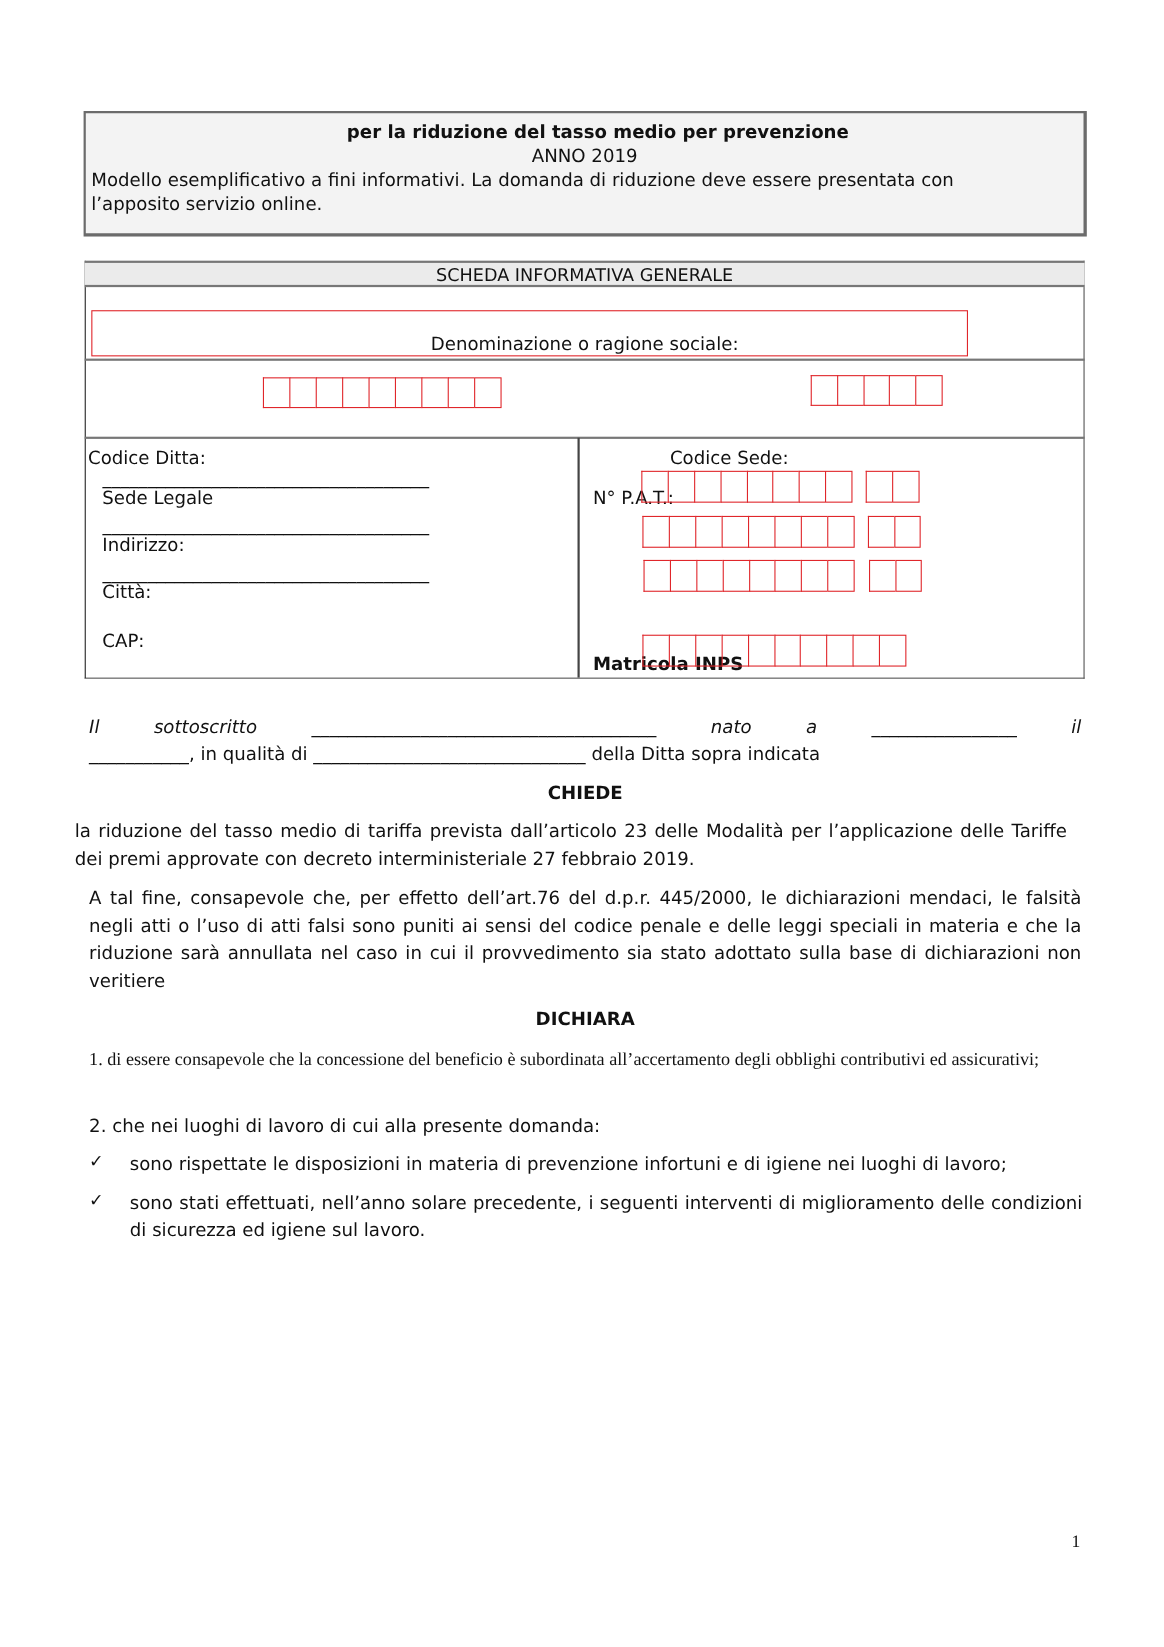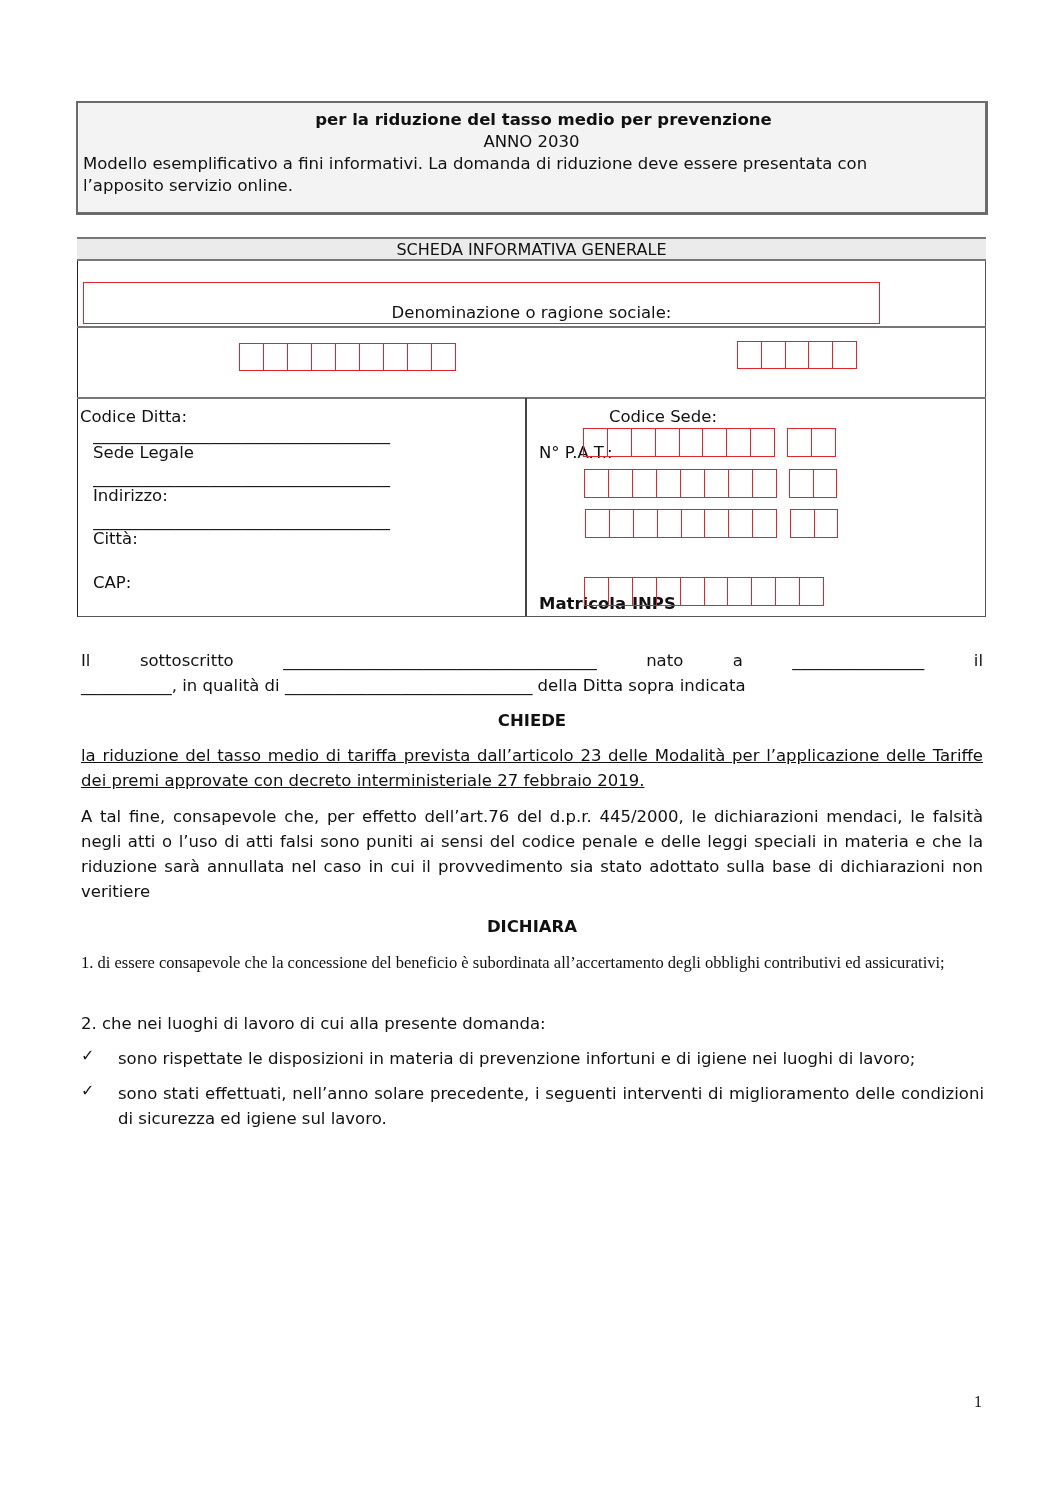--- a/index.html
+++ b/index.html
@@ -51,21 +51,21 @@
     .just-line { display: flex; justify-content: space-between; font-size: 16.5px; white-space: nowrap; }
     .heading { font-weight: bold; font-size: 16.5px; text-align: center; }
     .check { font-size: 16px; }
     .pagenum { font-family: "Liberation Serif", serif; font-size: 16px; }
   </style>
 </head>
 <body>
 
 <div class="abs hdr-box">
   <div class="center bold">per la riduzione del tasso medio per prevenzione</div>
-  <div class="center">ANNO 2030</div>
+  <div class="center">ANNO 2019</div>
   <div class="note">Modello esemplificativo a fini informativi. La domanda di riduzione deve essere presentata con l’apposito servizio online.</div>
 </div>
 
 <div class="abs scheda"></div>
 <div class="abs scheda-title">SCHEDA INFORMATIVA GENERALE</div>
 
 <div class="abs label" style="left:0; top:262px; width:1058px; text-align:center; padding-left:5px;">Denominazione o ragione sociale:</div>
 <div class="abs redbox" style="left:83px; top:282px; width:797px; height:42px;"></div>
 
 <div class="abs hline" style="left:77px; top:326px; width:909px;"></div>
@@ -154,35 +154,35 @@
     <div class="cell" style="flex: 1 1 0%;"></div>
     <div class="cell" style="flex: 1 1 0%;"></div>
     <div class="cell" style="flex: 1 1 0%;"></div>
     <div class="cell" style="flex: 1 1 0%;"></div>
     <div class="cell" style="flex: 1 1 0%;"></div>
     <div class="cell" style="flex: 1 1 0%;"></div>
     <div class="cell" style="flex: 1 1 0%;"></div>
     <div class="cell" style="flex: 1 1 0%;"></div>
   </div>
 
-<div class="abs just-line" style="left:81px; top:651px; width:902px;">
+<div class="abs just-line" style="left:81px; top:651px; width:902px;font-style:italic;">
   <span>Il</span>
   <span>sottoscritto</span>
   <span>______________________________________</span>
   <span>nato</span>
   <span>a</span>
   <span>________________</span>
   <span>il</span>
 </div>
 <div class="abs" style="left:81px; top:676px; font-size:16.5px; white-space:nowrap;">
   <span>___________</span><span>, in qualità di </span><span>______________________________</span><span> della Ditta sopra indicata</span>
 </div>
 
 <div class="abs heading" style="left:0; top:711px; width:1064px;">CHIEDE</div>
-<div class="abs para" style="left:81px; top:743px; width:902px;text-decoration:underline;">la riduzione del tasso medio di tariffa prevista dall’articolo 23 delle Modalità per l’applicazione delle Tariffe dei premi approvate con decreto interministeriale 27 febbraio 2019.</div>
+<div class="abs para" style="left:68px; top:743px; width:902px;">la riduzione del tasso medio di tariffa prevista dall’articolo 23 delle Modalità per l’applicazione delle Tariffe dei premi approvate con decreto interministeriale 27 febbraio 2019.</div>
 <div class="abs para" style="left:81px; top:804px; width:902px;">A tal fine, consapevole che, per effetto dell’art.76 del d.p.r. 445/2000, le dichiarazioni mendaci, le falsità negli atti o l’uso di atti falsi sono puniti ai sensi del codice penale e delle leggi speciali in materia e che la riduzione sarà annullata nel caso in cui il provvedimento sia stato adottato sulla base di dichiarazioni non veritiere</div>
 
 <div class="abs heading" style="left:0; top:917px; width:1064px;">DICHIARA</div>
 <div class="abs para" style="left:81px; top:950px; width:902px;font-family:Liberation Serif, serif;">1. di essere consapevole che la concessione del beneficio è subordinata all’accertamento degli obblighi contributivi ed assicurativi;</div>
 <div class="abs para" style="left:81px; top:1011px; width:902px;">2. che nei luoghi di lavoro di cui alla presente domanda:</div>
 
 <div class="abs check" style="left:81px; top:1046px;">✓</div>
 <div class="abs para" style="left:118px; top:1046px; width:866px;">sono rispettate le disposizioni in materia di prevenzione infortuni e di igiene nei luoghi di lavoro;</div>
 
 <div class="abs check" style="left:81px; top:1081px;">✓</div>

